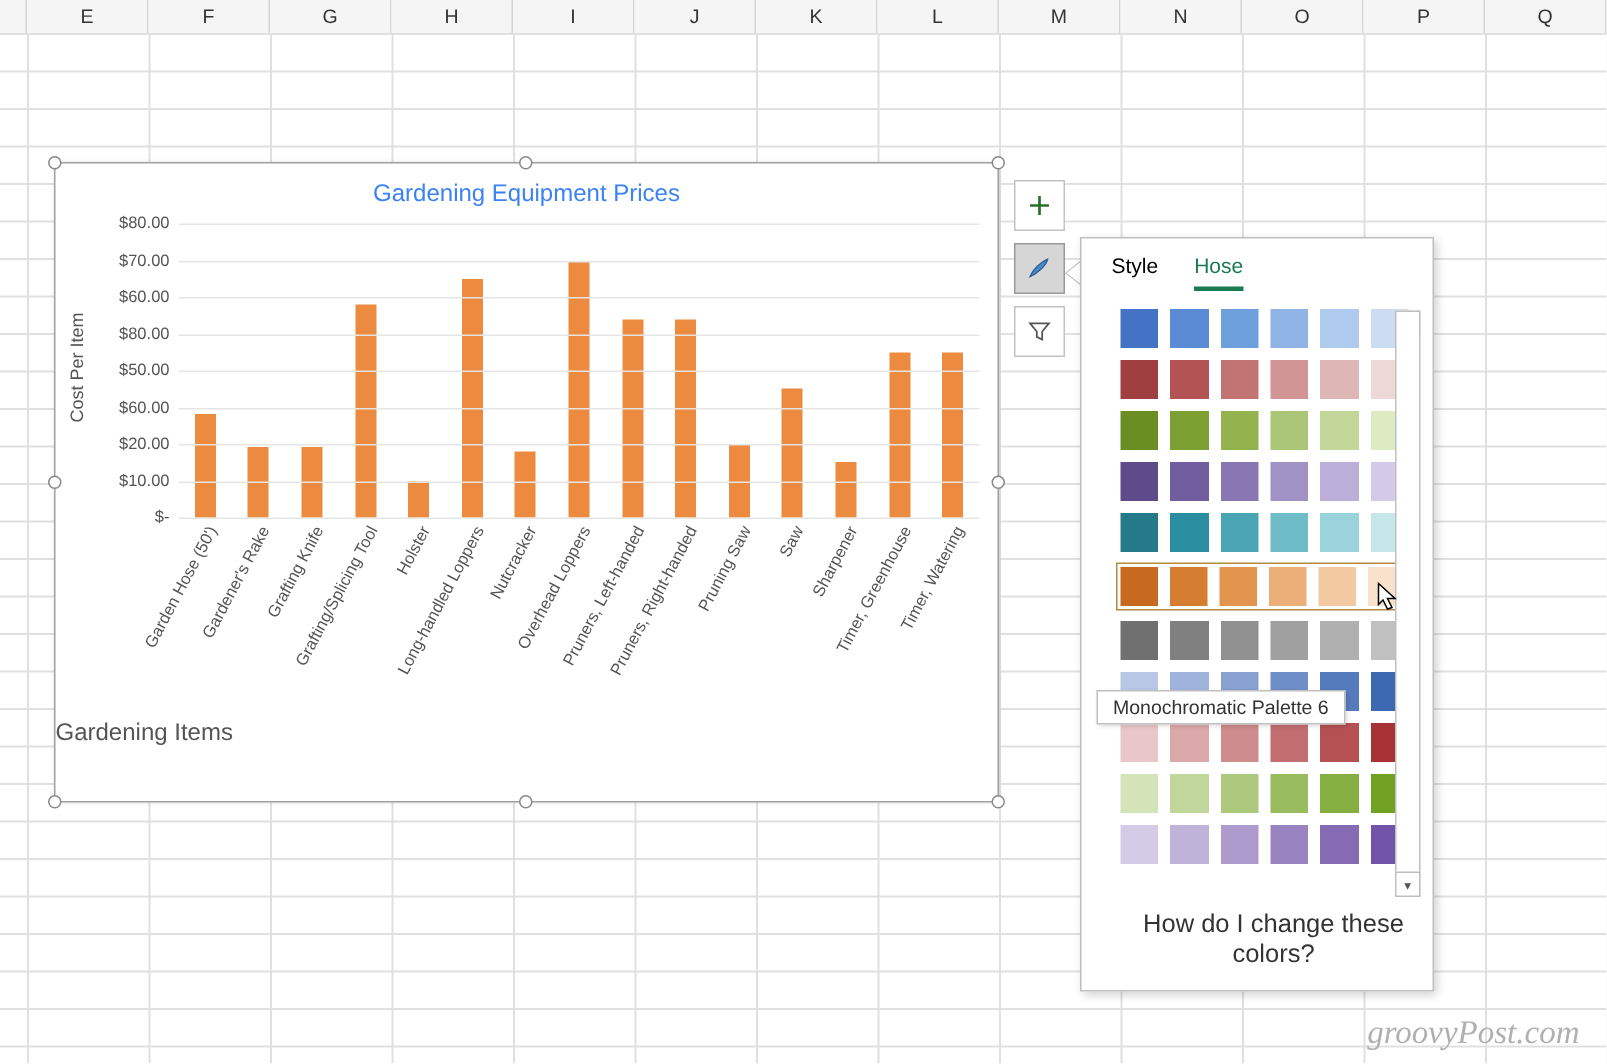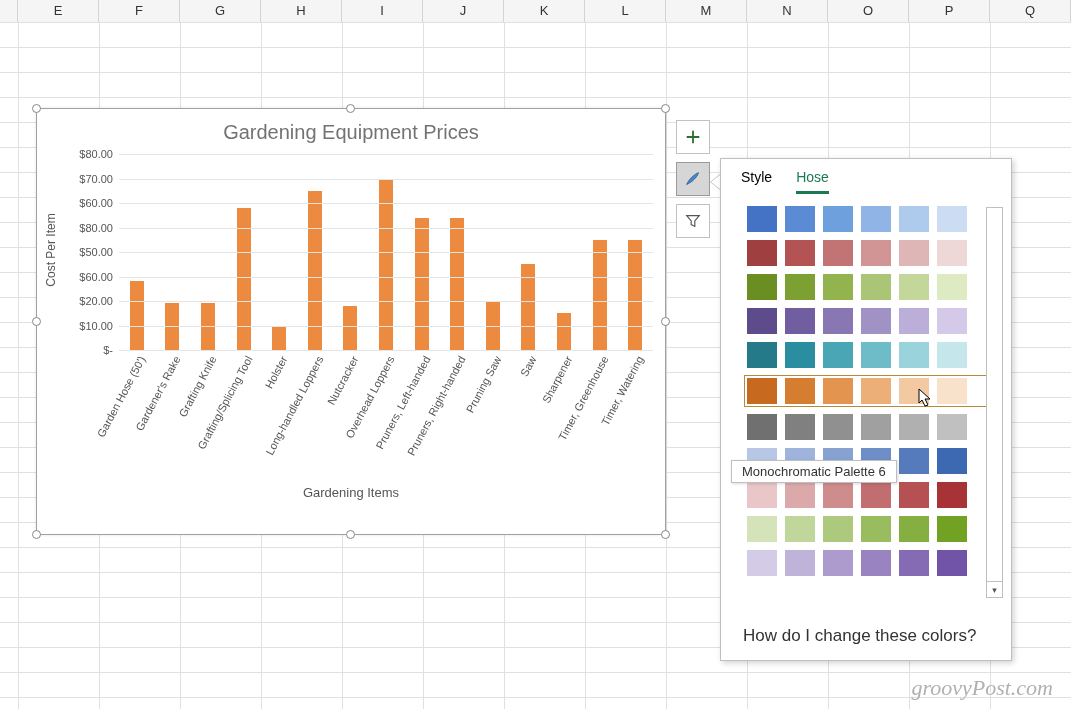--- a/index.html
+++ b/index.html
@@ -21,46 +21,46 @@
   .sel-handle { position: absolute; width: 9px; height: 9px; background: #fff; border: 1px solid #888; border-radius: 50%; }
   .sel-handle.tl { left: -5px; top: -5px; }
   .sel-handle.tm { left: 50%; top: -5px; margin-left: -5px; }
   .sel-handle.tr { right: -5px; top: -5px; }
   .sel-handle.ml { left: -5px; top: 50%; margin-top: -5px; }
   .sel-handle.mr { right: -5px; top: 50%; margin-top: -5px; }
   .sel-handle.bl { left: -5px; bottom: -5px; }
   .sel-handle.bm { left: 50%; bottom: -5px; margin-left: -5px; }
   .sel-handle.br { right: -5px; bottom: -5px; }
 
-  .chart-title { text-align: center; font-size: 20px; color: #737373; padding: 12px 0 6px; font-weight: 400; }
+  .chart-title { text-align: center; font-size: 16px; color: #3b82f6; padding: 12px 0 6px; font-weight: 400; }
   .plot-wrap { position: relative; height: 335px; }
   .yaxis-title { position: absolute; left: 4px; top: 50%; transform: translate(-50%, -50%) rotate(-90deg); transform-origin: center; font-size: 12px; color: #555; white-space: nowrap; left: 14px; top: 100px; }
   .ytick { position: absolute; left: 34px; width: 42px; text-align: right; font-size: 11px; color: #555; transform: translateY(-50%); }
   .plot { position: absolute; left: 82px; right: 12px; top: 4px; height: 196px; }
   .gridline { position: absolute; left: 0; right: 0; height: 0; border-top: 1px solid #e5e5e5; }
   .bars { position: absolute; left: 0; right: 0; bottom: 0; height: 100%; display: flex; justify-content: space-around; align-items: flex-end; }
   .bar { width: 14px; background: #ec8b3f; }
   .xarea { position: absolute; left: 82px; right: 12px; top: 204px; bottom: 0; }
   .xticks { display: flex; justify-content: space-around; height: 110px; }
   .xt { flex: 1; position: relative; }
   .xt span { position: absolute; left: 50%; top: 0; transform: rotate(-62deg) translateX(-100%); transform-origin: left top; white-space: nowrap; font-size: 11px; color: #555; }
-  .chart-bottom-title { text-align:center; font-size:13px; color:#555; padding-bottom:10px; }
+  .chart-bottom-title { font-size:16px; color:#555; padding-bottom:10px; }
 
   
   .fbtn { position: absolute; width: 34px; height: 34px; border: 1px solid #c2c2c2; background: #fff; display: flex; align-items: center; justify-content: center; color: #333; }
   .fbtn.active { background: #d6d6d6; border-color:#9a9a9a; }
   .fbtn svg { width: 18px; height: 18px; }
   .fbtn-plus  { left: 676px; top: 120px; }
   .fbtn-brush { left: 676px; top: 162px; }
   .fbtn-filter{ left: 676px; top: 204px; }
   .brush-tri { position:absolute; left:710px; top:174px; width:0;height:0;border-top:8px solid transparent;border-bottom:8px solid transparent;border-right:10px solid #bfbfbf; }
   .brush-tri:after{content:"";position:absolute;left:1px;top:-7px;width:0;height:0;border-top:7px solid transparent;border-bottom:7px solid transparent;border-right:9px solid #fff;}
 
   
-  .panel { position: absolute; left: 720px; top: 158px; width: 292px; height: 503px; background: #fff; border: 1px solid #bfbfbf; box-shadow: 2px 2px 6px rgba(0,0,0,.18); text-align: center; }
+  .panel { position: absolute; left: 720px; top: 158px; width: 236px; height: 503px; background: #fff; border: 1px solid #bfbfbf; box-shadow: 2px 2px 6px rgba(0,0,0,.18); text-align: center; }
   .tabs { display: flex; padding: 10px 20px 6px; gap: 24px; font-size: 14px; }
   .tab { cursor: pointer; padding-bottom: 6px; }
   .tab.sel { color: #1a7b52; border-bottom: 3px solid #1a7b52; }
   .swatch-area { position: relative; padding: 6px 16px 0 26px; height: 406px; overflow: hidden; }
   .scroll-rail { position:absolute; right:8px; top:48px; bottom:62px; width:17px; border:1px solid #bfbfbf; background:#fff; }
   .scroll-btn { position:absolute; right:8px; width:17px; height:17px; border:1px solid #bfbfbf; background:#fff; display:flex;align-items:center;justify-content:center;font-size:9px;color:#555;}
   .scroll-btn.up{top:48px;} .scroll-btn.dn{bottom:62px;}
   .scroll-thumb{position:absolute; right:9px; width:15px; top:190px; height:212px; background:#e1e1e1;}
   .prow { display: flex; gap: 8px; margin-bottom: 8px; }
   .sw { width: 30px; height: 26px; }

